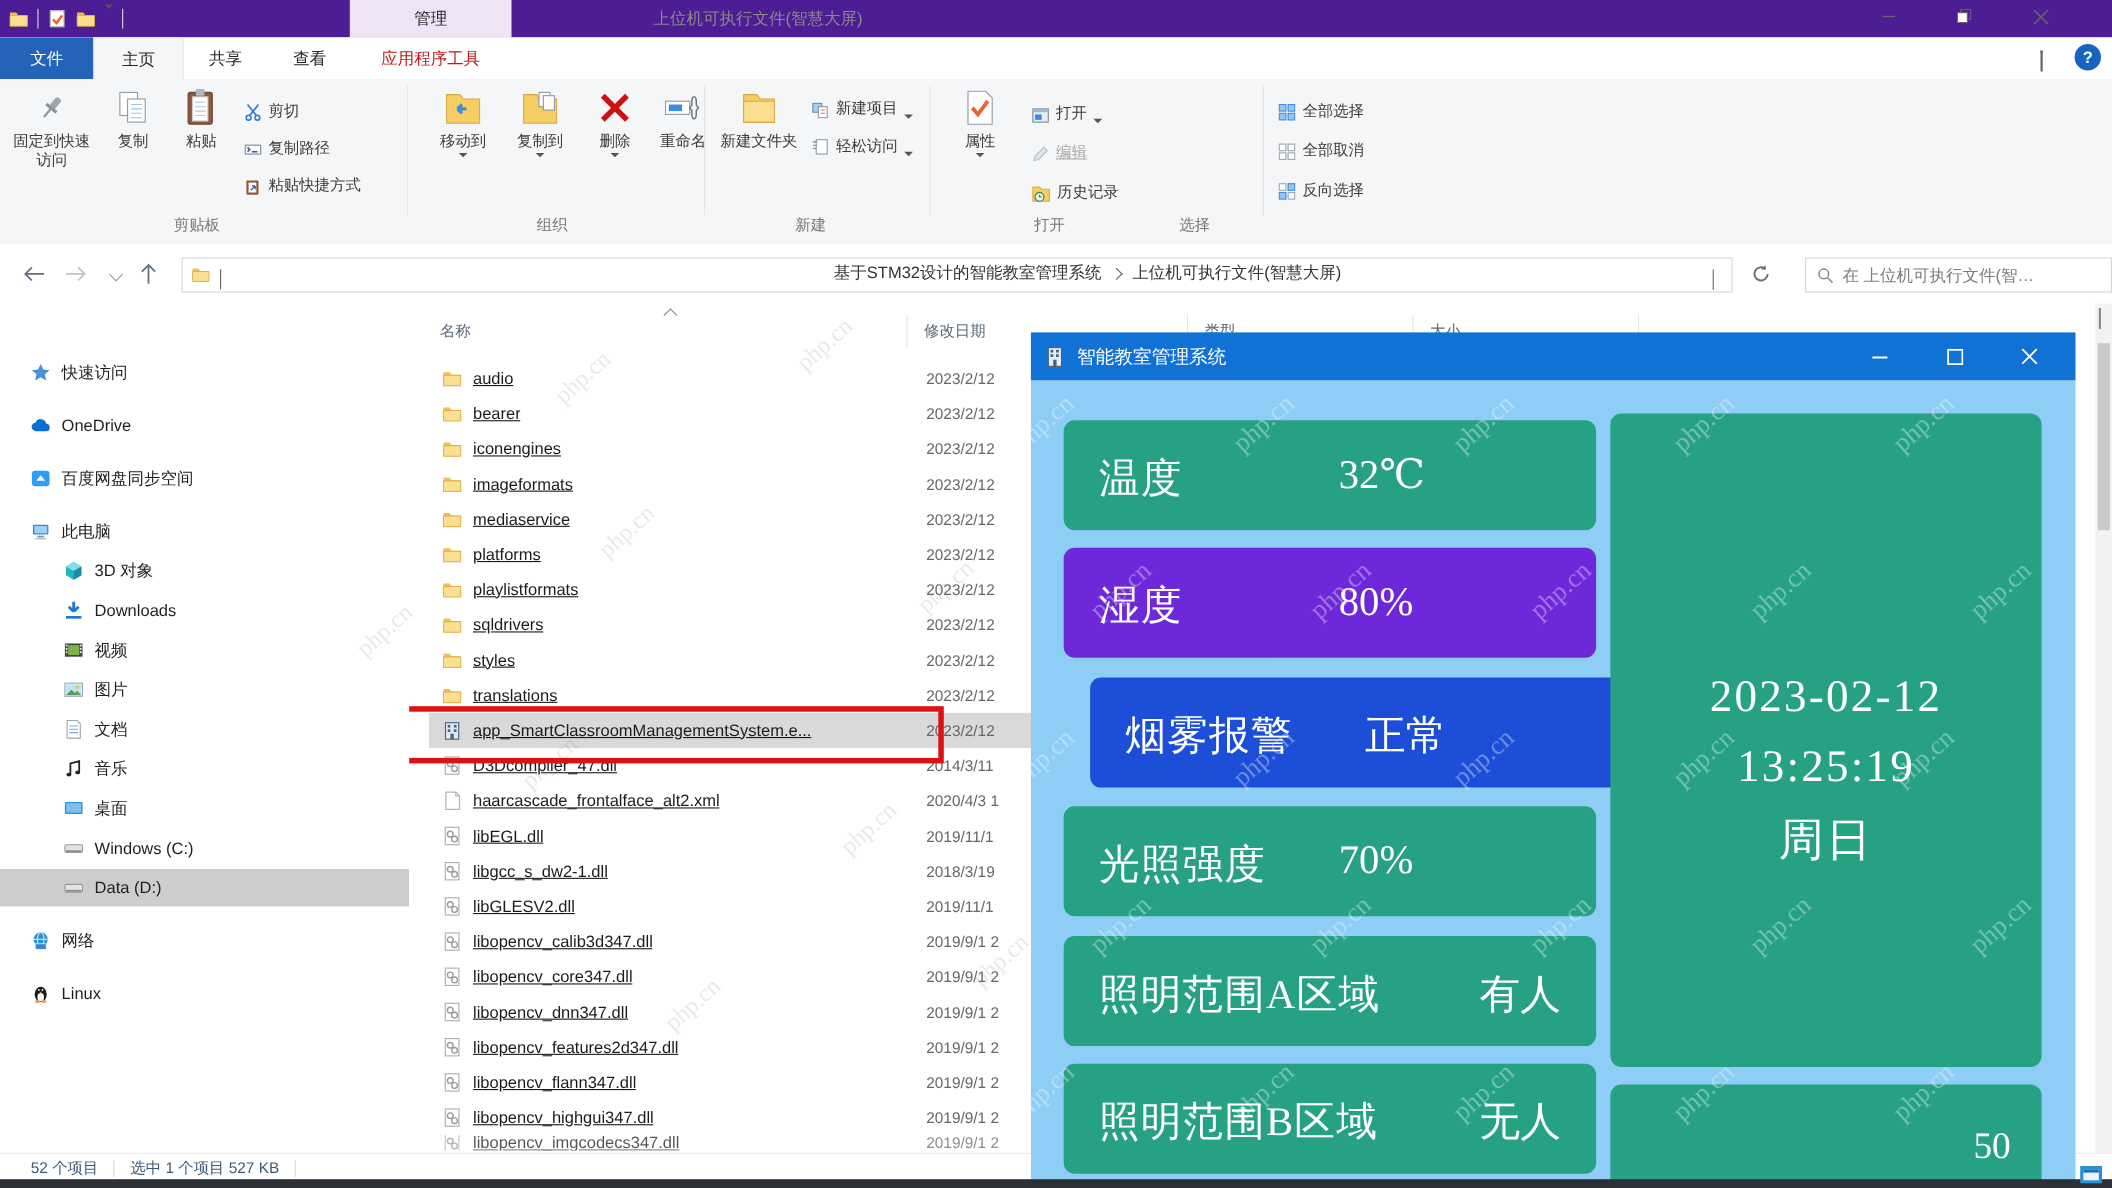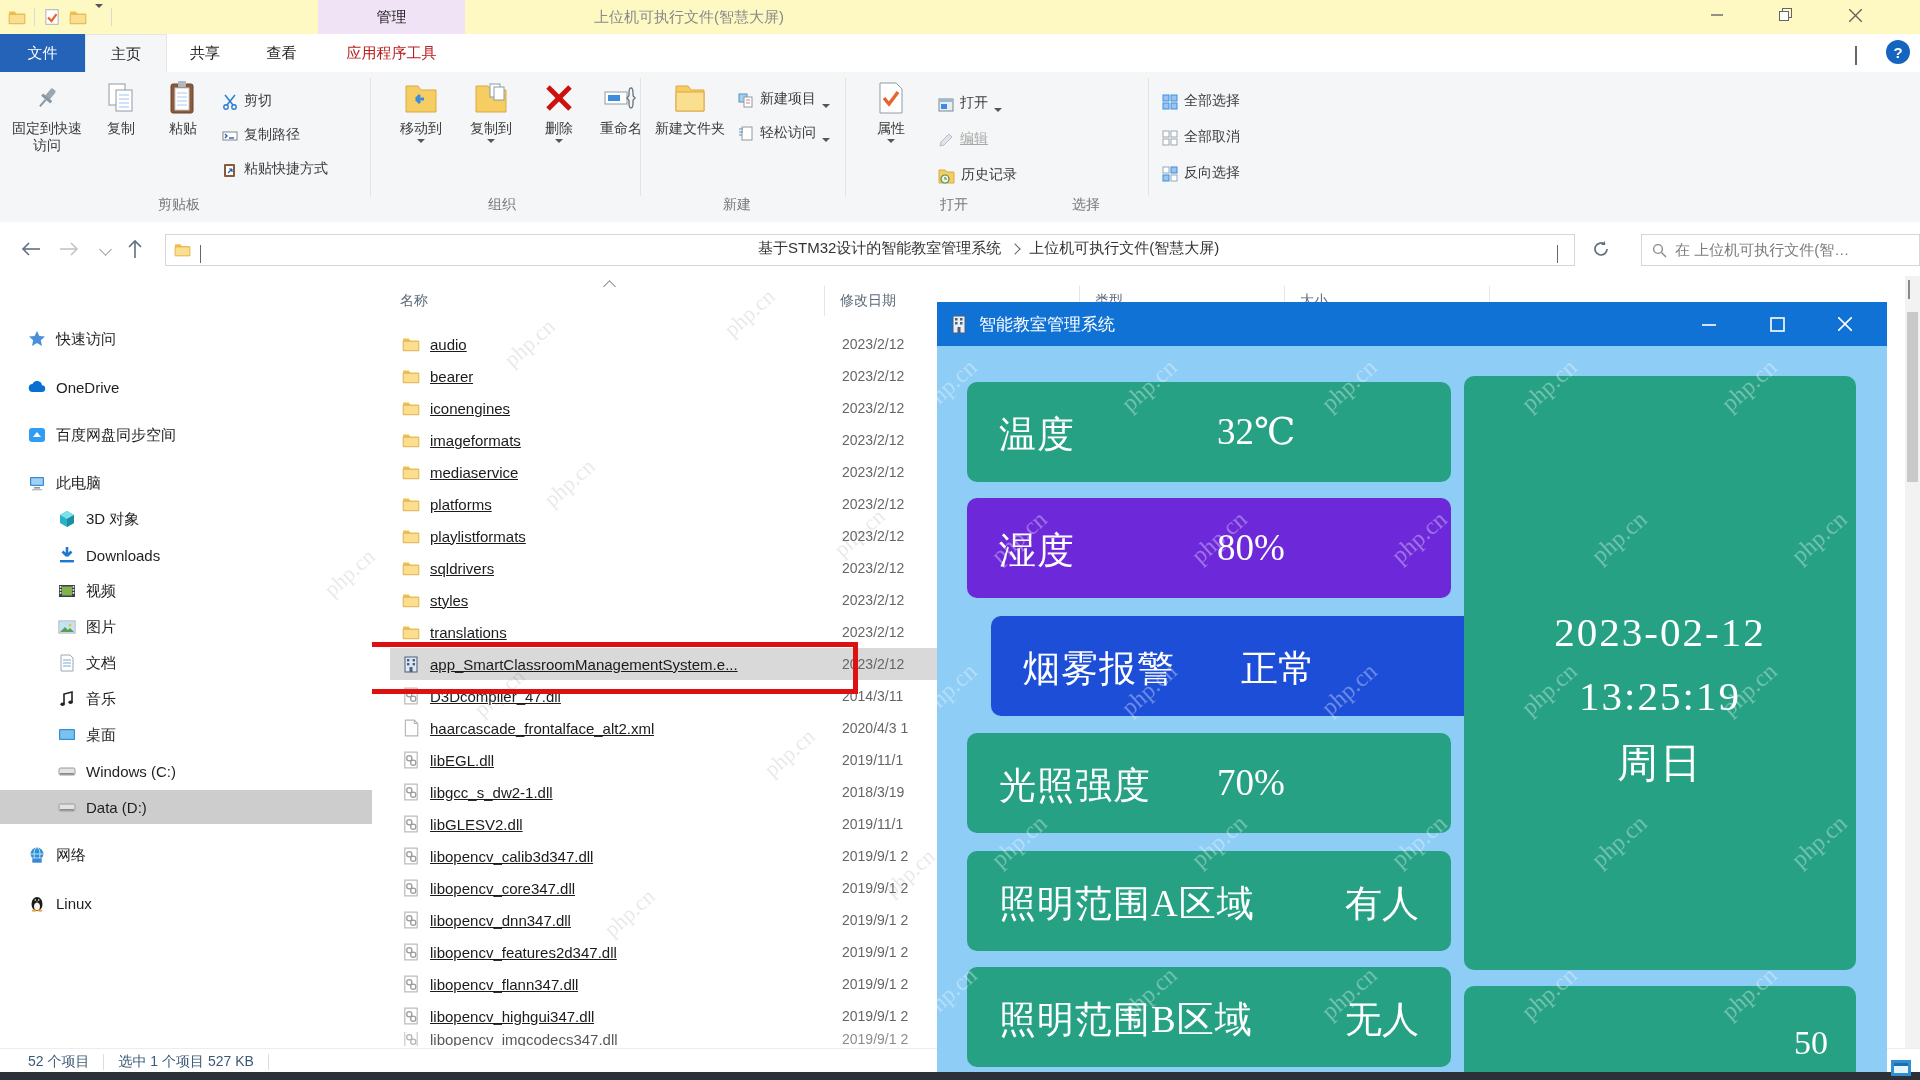--- a/index.html
+++ b/index.html
@@ -2,21 +2,21 @@
 <html><head>
 <meta charset="utf-8">
 <style>
   html,body{margin:0;padding:0;}
   body{width:1920px;height:1080px;overflow:hidden;background:#fff;
        font-family:"Liberation Sans","DejaVu Sans",sans-serif;color:#222;position:relative;}
   .abs{position:absolute;}
   svg{display:block;}
 
   
-  #titlebar{position:absolute;left:0;top:0;width:1920px;height:34px;background:#fef9c3;}
+  #titlebar{position:absolute;left:0;top:0;width:1920px;height:34px;background:#4c1d95;}
   .qat{position:absolute;top:5px;height:24px;display:flex;align-items:center;gap:8px;left:8px;}
   .qat .sep{width:1px;height:18px;background:#d9d9d9;}
   .qat .qicon{width:18px;height:18px;}
   .caret-down{width:0;height:0;border-left:4px solid transparent;border-right:4px solid transparent;border-top:4px solid #555;}
   .caret-line{width:9px;height:2px;background:#555;margin-bottom:2px;}
   #manage-tab{position:absolute;left:318px;top:0;width:147px;height:34px;background:#f1e3f6;
       display:flex;align-items:center;justify-content:center;font-size:15px;color:#262626;}
   #win-title{position:absolute;left:594px;top:8px;font-size:15px;color:#8a8a8a;}
   .wctl{position:absolute;top:0;width:46px;height:30px;display:flex;align-items:center;justify-content:center;}
   #w-min{left:1694px;} #w-max{left:1763px;} #w-close{left:1832px;}

